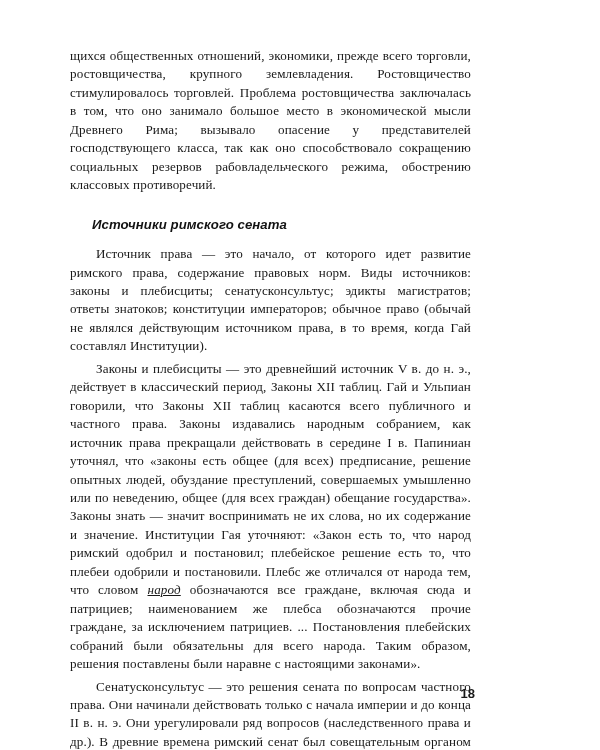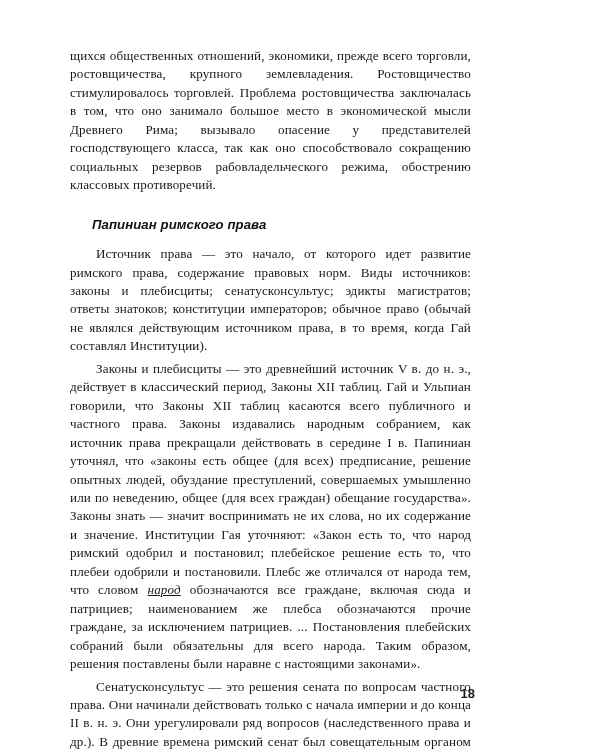--- a/index.html
+++ b/index.html
@@ -90,21 +90,21 @@
 <body>
 
 <div class="page">
 
   <div class="text-column">
 
     <p class="para continuation">щихся общественных отношений, экономики, прежде всего торговли, ростовщичества, крупного землевладения. Ростовщичество стимулировалось торговлей. Проблема ростовщичества заключалась в том, что оно занимало большое место в экономической мысли Древнего Рима; вызывало опасение у представителей господствующего класса, так как оно способствовало сокращению социальных резервов рабовладельческого режима, обострению классовых противоречий.</p>
 
     <div class="spacer-before-heading"></div>
 
-    <h2 class="section-heading">Папиниан римского права</h2>
+    <h2 class="section-heading">Источники римского сената</h2>
 
     <div class="spacer-after-heading"></div>
 
     <p class="para indented">Источник права — это начало, от которого идет развитие римского права, содержание правовых норм. Виды источников: законы и плебисциты; сенатусконсультус; эдикты магистратов; ответы знатоков; конституции императоров; обычное право (обычай не являлся действующим источником права, в то время, когда Гай составлял Институции).</p>
 
     <p class="para indented"><span>Законы и плебисциты — это древнейший источник V в. до н. э., действует в классический период, Законы XII таблиц. Гай и Ульпиан говорили, что Законы XII таблиц касаются всего публичного и частного права. Законы издавались народным собранием, как источник права прекращали действовать в середине I в. Папиниан уточнял, что «законы есть общее (для всех) предписание, решение опытных людей, обуздание преступлений, совершаемых умышленно или по неведению, общее (для всех граждан) обещание государства». Законы знать — значит воспринимать не их слова, но их содержание и значение. Институции Гая уточняют: «Закон есть то, что народ римский одобрил и постановил; плебейское решение есть то, что плебеи одобрили и постановили. Плебс же отличался от народа тем, что словом </span><span class="ital">народ</span><span> обозначаются все граждане, включая сюда и патрициев; наименованием же плебса обозначаются прочие граждане, за исключением патрициев. ... Постановления плебейских собраний были обязательны для всего народа. Таким образом, решения поставлены были наравне с настоящими законами».</span></p>
 
     <p class="para indented">Сенатусконсультус — это решения сената по вопросам частного права. Они начинали действовать только с начала империи и до конца II в. н. э. Они урегулировали ряд вопросов (наследственного права и др.). В древние времена римский сенат был совещательным органом при царе, однако при республике он не только приобрел самостоятельное значение, но и стал руководящим органом государства. Институции Гая говорят: «Сенатское постановление есть то, что сенат повелевает и устанавливает; оно имеет силу закона, хотя это было спорно».</p>
 
   </div>

